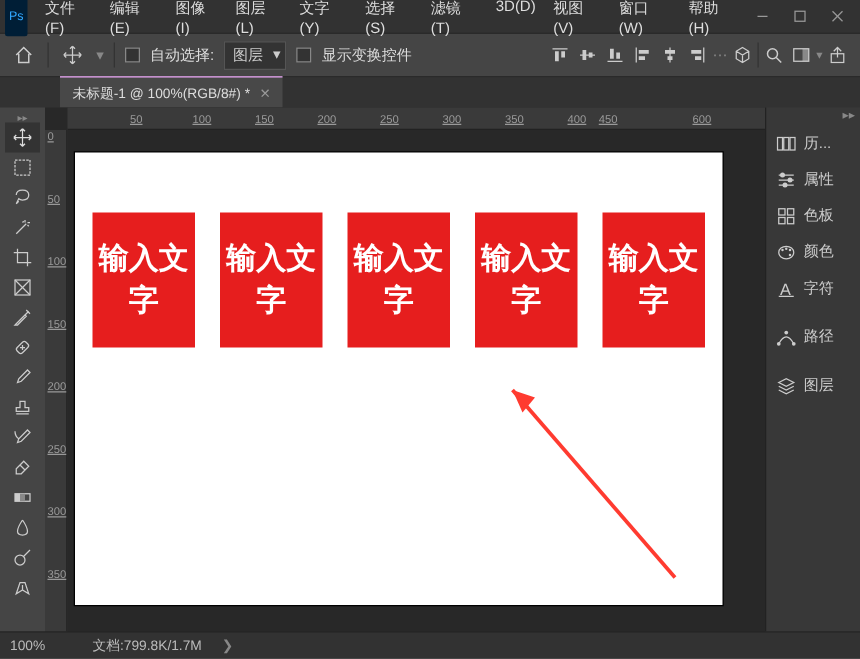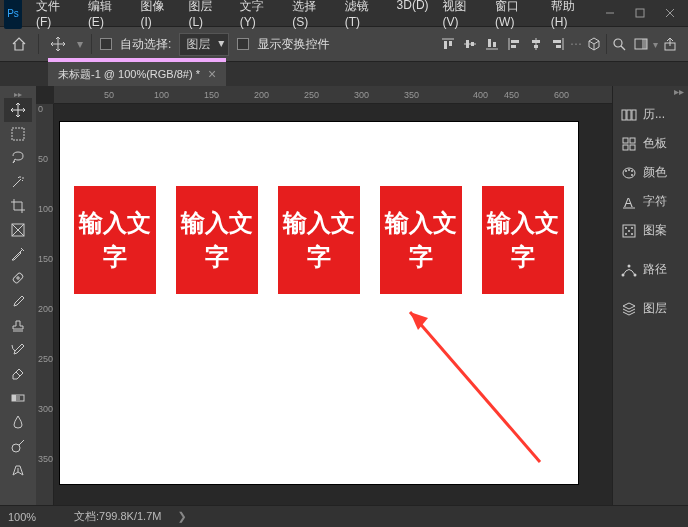--- a/index.html
+++ b/index.html
@@ -14,34 +14,34 @@
 .options-bar{height:36px;background:#454545;display:flex;align-items:center;padding:0 8px;gap:8px;border-top:1px solid #222;border-bottom:1px solid #222;}
 .opt-icon{width:22px;height:22px;display:flex;align-items:center;justify-content:center;color:#ccc;cursor:pointer;}
 .opt-sep{width:1px;height:20px;background:#333;}
 .checkbox{width:12px;height:12px;border:1px solid #888;background:#333;}
 .opt-label{color:#ddd;font-size:12px;}
 .opt-select{background:#333;border:1px solid #555;color:#ccc;padding:2px 18px 2px 6px;font-size:12px;position:relative;}
 .opt-select::after{content:"▾";position:absolute;right:4px;top:2px;}
 .align-group{display:flex;gap:2px;margin-left:auto;}
 .align-btn{width:20px;height:20px;display:flex;align-items:center;justify-content:center;cursor:pointer;}
 .tab-bar{height:24px;background:#323232;display:flex;align-items:flex-end;padding:0 0 0 48px;}
-.doc-tab{background:#484848;color:#ddd;padding:4px 10px;font-size:11px;display:flex;align-items:center;gap:8px;border-top:4px solid #f0abfc;}
+.doc-tab{background:#484848;color:#ddd;padding:4px 10px;font-size:11px;display:flex;align-items:center;gap:8px;border-top:1px solid #f0abfc;}
 .tab-close{color:#999;cursor:pointer;font-size:14px;}
 .workspace{display:flex;height:calc(527px - 26px - 36px - 24px - 22px);}
 .toolbox{width:36px;background:#454545;display:flex;flex-direction:column;align-items:center;padding:4px 0;gap:0;}
 .tool{width:28px;height:24px;display:flex;align-items:center;justify-content:center;color:#ccc;cursor:pointer;position:relative;}
 .tool.active{background:#333;}
 .tool-handle{width:20px;height:8px;display:flex;justify-content:center;align-items:center;color:#888;font-size:8px;}
 .canvas-area{flex:1;background:#282828;display:flex;flex-direction:column;position:relative;}
 .ruler-h{height:18px;background:#3a3a3a;border-bottom:1px solid #222;display:flex;align-items:center;font-size:9px;color:#999;position:relative;margin-left:18px;}
 .ruler-v{width:18px;background:#3a3a3a;border-right:1px solid #222;font-size:9px;color:#999;position:absolute;left:0;top:18px;bottom:0;}
-.ruler-tick{position:absolute;}
+.ruler-tick{position:absolute;text-decoration:underline;}
 .canvas-wrap{flex:1;display:flex;align-items:flex-start;justify-content:flex-start;padding:18px 0 0 24px;overflow:hidden;}
 .canvas{width:518px;height:362px;background:#fff;position:relative;box-shadow:0 0 0 1px #000;}
-.redbox{position:absolute;width:82px;height:108px;background:#e61e1e;color:#fff;display:flex;align-items:center;justify-content:center;font-size:24px;font-weight:bold;text-align:center;line-height:1.4;top:64px;}
+.redbox{position:absolute;width:82px;height:108px;background:#e61e1e;color:#fff;display:flex;align-items:center;justify-content:center;font-size:24px;font-weight:bold;text-align:center;line-height:1.4;top:48px;}
 .arrow{position:absolute;width:180px;height:180px;pointer-events:none;}
 .panels{width:76px;background:#383838;border-left:1px solid #222;display:flex;flex-direction:column;}
 .panel-collapse{height:14px;display:flex;justify-content:flex-end;padding-right:4px;color:#888;font-size:10px;}
 .panel-item{display:flex;align-items:center;gap:6px;padding:6px 8px;color:#ccc;cursor:pointer;font-size:12px;}
 .panel-item svg,.panel-ic{width:16px;height:16px;flex-shrink:0;}
 .panel-sep{height:10px;}
 .statusbar{height:22px;background:#323232;display:flex;align-items:center;padding:0 8px;font-size:11px;color:#bbb;gap:16px;border-top:1px solid #222;}
 .sb-zoom{width:50px;}
 .sb-chev{color:#888;}
 </style>
@@ -285,22 +285,22 @@
       <span class="ruler-tick" style="top:350px;left:2px">350</span>
     </div>
     <div class="ruler-h">
       <span class="ruler-tick" style="left:50px">50</span>
       <span class="ruler-tick" style="left:100px">100</span>
       <span class="ruler-tick" style="left:150px">150</span>
       <span class="ruler-tick" style="left:200px">200</span>
       <span class="ruler-tick" style="left:250px">250</span>
       <span class="ruler-tick" style="left:300px">300</span>
       <span class="ruler-tick" style="left:350px">350</span>
-      <span class="ruler-tick" style="left:419px">400</span>
-      <span class="ruler-tick" style="left:450px">450</span>
+      <span class="ruler-tick" style="left:400px">400</span>
+      <span class="ruler-tick" style="left:425px">450</span>
       <span class="ruler-tick" style="left:500px">600</span>
     </div>
     <div class="canvas-wrap">
       <div class="canvas">
         <div class="redbox" style="left:14px">输入文字</div>
         <div class="redbox" style="left:116px">输入文字</div>
         <div class="redbox" style="left:218px">输入文字</div>
         <div class="redbox" style="left:320px">输入文字</div>
         <div class="redbox" style="left:422px">输入文字</div>
         <svg class="arrow" style="left:330px;top:170px" viewBox="0 0 180 180">
@@ -316,20 +316,31 @@
     <div class="panel-item">
         <svg class="panel-ic" viewBox="0 0 16 16">
           <rect x="1" y="3" width="4" height="10" fill="none" stroke="#ccc"></rect>
           <rect x="6" y="3" width="4" height="10" fill="none" stroke="#ccc"></rect>
           <rect x="11" y="3" width="4" height="10" fill="none" stroke="#ccc"></rect>
         </svg>
         <span>历...</span>
       </div>
     <div class="panel-item">
         <svg class="panel-ic" viewBox="0 0 16 16">
+          <line x1="2" y1="4" x2="14" y2="4" stroke="#ccc"></line>
+          <circle cx="5" cy="4" r="2" fill="#ccc"></circle>
+          <line x1="2" y1="8" x2="14" y2="8" stroke="#ccc"></line>
+          <circle cx="11" cy="8" r="2" fill="#ccc"></circle>
+          <line x1="2" y1="12" x2="14" y2="12" stroke="#ccc"></line>
+          <circle cx="7" cy="12" r="2" fill="#ccc"></circle>
+        </svg>
+        <span>属性</span>
+      </div>
+    <div class="panel-item">
+        <svg class="panel-ic" viewBox="0 0 16 16">
           <rect x="2" y="2" width="5" height="5" fill="none" stroke="#ccc"></rect>
           <rect x="9" y="2" width="5" height="5" fill="none" stroke="#ccc"></rect>
           <rect x="2" y="9" width="5" height="5" fill="none" stroke="#ccc"></rect>
           <rect x="9" y="9" width="5" height="5" fill="none" stroke="#ccc"></rect>
         </svg>
         <span>色板</span>
       </div>
     <div class="panel-item">
         <svg class="panel-ic" viewBox="0 0 16 16">
           <ellipse cx="8" cy="8" rx="6" ry="5" fill="none" stroke="#ccc"></ellipse>
@@ -340,31 +351,20 @@
         </svg>
         <span>颜色</span>
       </div>
     <div class="panel-item">
         <svg class="panel-ic" viewBox="0 0 16 16">
           <text x="3" y="13" font-size="13" fill="#ccc" font-family="serif">A</text>
           <line x1="2" y1="14" x2="14" y2="14" stroke="#ccc"></line>
         </svg>
         <span>字符</span>
       </div>
-    <div class="panel-item">
-        <svg class="panel-ic" viewBox="0 0 16 16">
-          <rect x="2" y="2" width="12" height="12" fill="none" stroke="#ccc"></rect>
-          <circle cx="5" cy="5" r="1" fill="#ccc"></circle>
-          <circle cx="11" cy="5" r="1" fill="#ccc"></circle>
-          <circle cx="8" cy="8" r="1" fill="#ccc"></circle>
-          <circle cx="5" cy="11" r="1" fill="#ccc"></circle>
-          <circle cx="11" cy="11" r="1" fill="#ccc"></circle>
-        </svg>
-        <span>图案</span>
-      </div>
     <div class="panel-sep"></div>
     <div class="panel-item">
         <svg class="panel-ic" viewBox="0 0 16 16">
           <path d="M2 13 Q8 2 14 13" fill="none" stroke="#ccc"></path>
           <circle cx="2" cy="13" r="1.5" fill="#ccc"></circle>
           <circle cx="14" cy="13" r="1.5" fill="#ccc"></circle>
           <circle cx="8" cy="4" r="1.5" fill="#ccc"></circle>
         </svg>
         <span>路径</span>
       </div>

